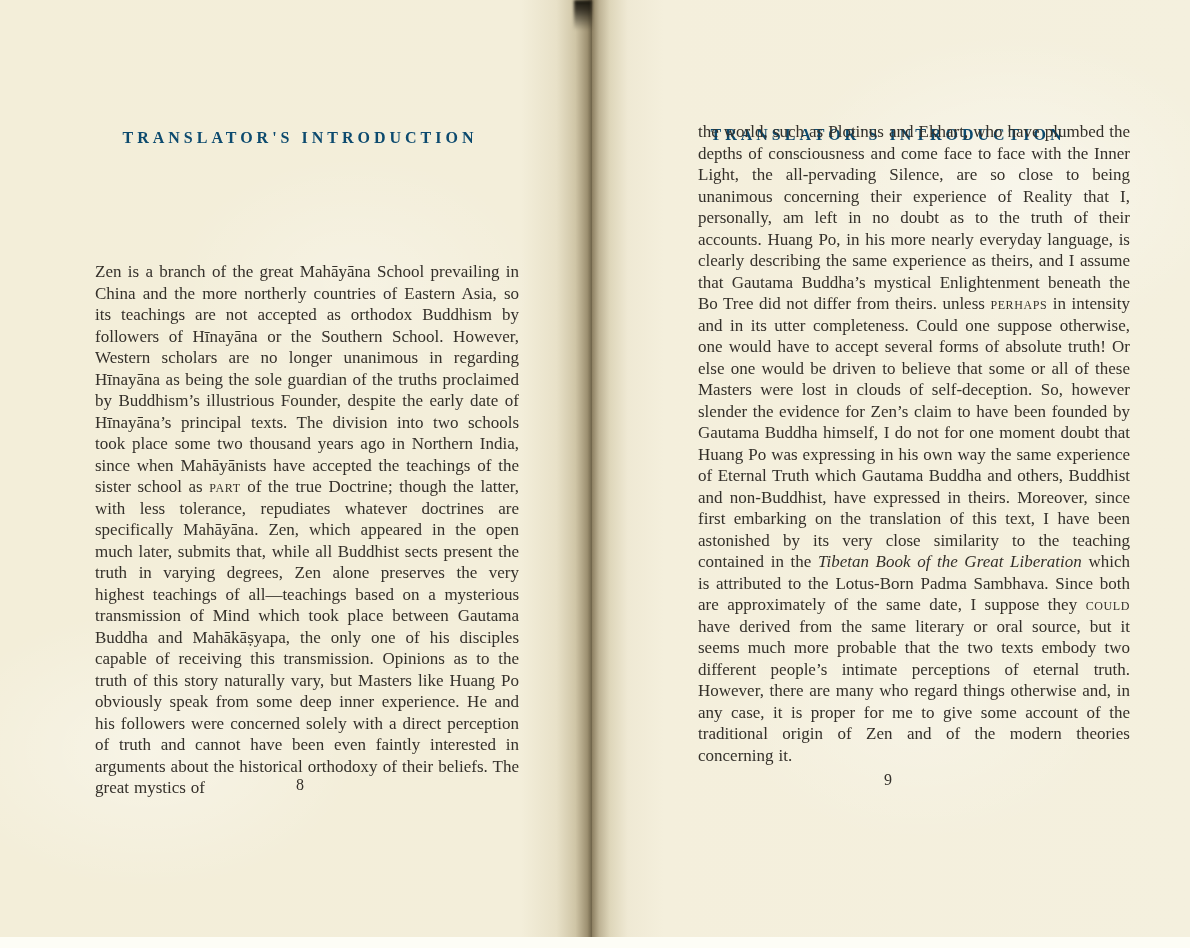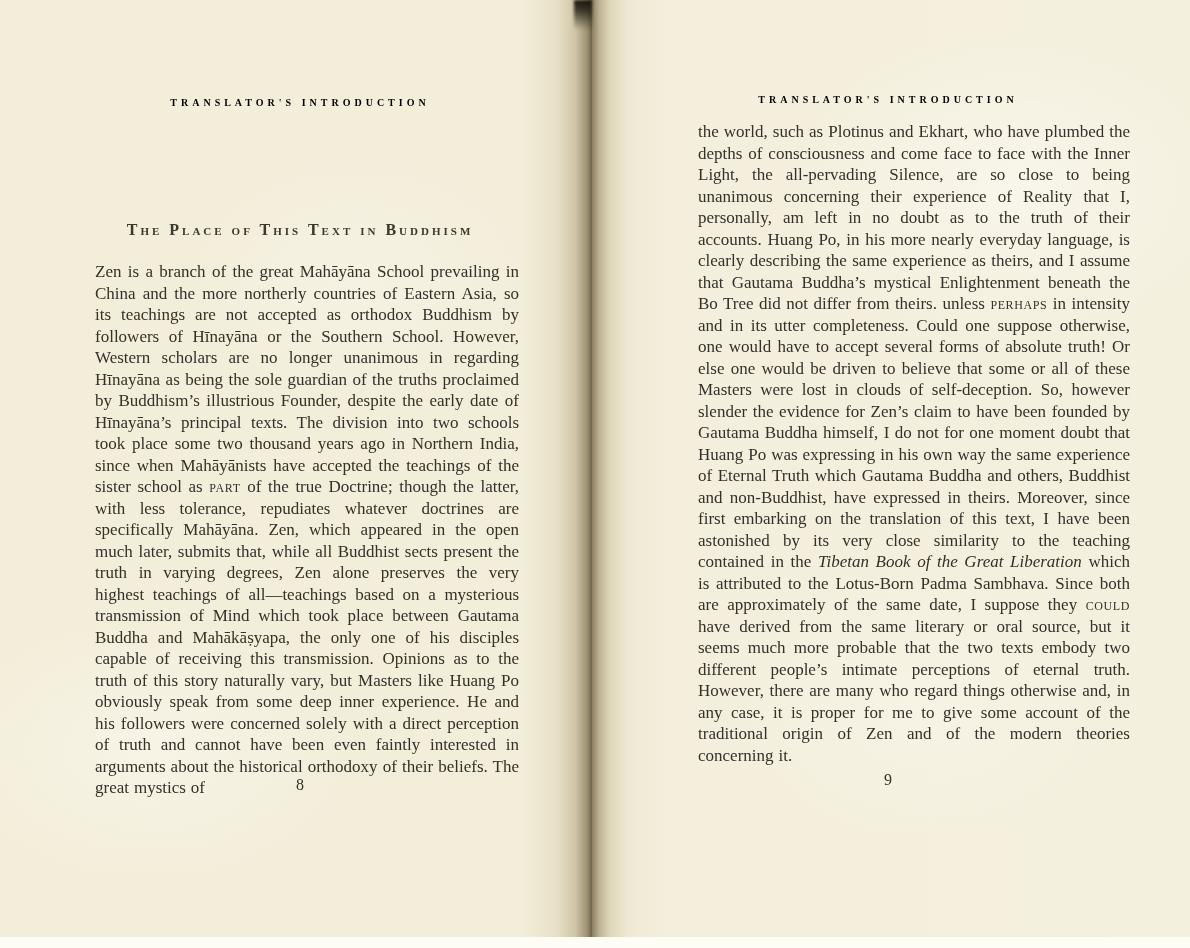--- a/index.html
+++ b/index.html
@@ -54,27 +54,28 @@
     position: absolute;
     left: 0;
     top: 937px;
     width: 1190px;
     height: 11px;
     background: #fdfdf6;
   }
   
   .running-header {
     position: absolute;
-    font-size: 10px;
+    font-size: 16px;
     font-weight: bold;
     letter-spacing: 4px;
     text-transform: uppercase;
-    color: #000000;
+    color: #0c4a6e;
     text-align: center;
     white-space: nowrap;
+    margin-top: 32px;
   }
   .header-left  { left: 88px;  width: 424px; top: 97px; }
   .header-right { left: 672px; width: 432px; top: 94px; }
 
   .body-text {
     position: absolute;
     color: #34302a;
     font-size: 17px;
     line-height: 21.5px;
     text-align: justify;
@@ -118,21 +119,20 @@
 <div class="scan">
 
   <div class="page page-left"></div>
   <div class="page page-right"></div>
   <div class="spine-top-shadow"></div>
   <div class="bottom-strip"></div>
 
   <div class="running-header header-left">Translator's Introduction</div>
 
 
-  <div class="section-heading">The Place of This Text in Buddhism</div>
 
   <div class="body-text para2-left"><span>Zen is a branch of the great Mahāyāna School prevailing in China and the more northerly countries of Eastern Asia, so its teachings are not accepted as orthodox Buddhism by followers of Hīnayāna or the Southern School. However, Western scholars are no longer unanimous in regarding Hīnayāna as being the sole guardian of the truths proclaimed by Buddhism’s illustrious Founder, despite the early date of Hīnayāna’s principal texts. The division into two schools took place some two thousand years ago in Northern India, since when Mahāyānists have accepted the teachings of the sister school as </span><span class="seg-smallcaps">part</span><span> of the true Doctrine; though the latter, with less tolerance, repudiates whatever doctrines are specifically Mahāyāna. Zen, which appeared in the open much later, submits that, while all Buddhist sects present the truth in varying degrees, Zen alone preserves the very highest teachings of all—teachings based on a mysterious transmission of Mind which took place between Gautama Buddha and Mahākāṣyapa, the only one of his disciples capable of receiving this transmission. Opinions as to the truth of this story naturally vary, but Masters like Huang Po obviously speak from some deep inner experience. He and his followers were concerned solely with a direct perception of truth and cannot have been even faintly interested in arguments about the historical orthodoxy of their beliefs. The great mystics of</span></div>
 
   <div class="page-number pagenum-left">8</div>
 
   <div class="running-header header-right">Translator's Introduction</div>
 
   <div class="body-text para-right"><span>the world, such as Plotinus and Ekhart, who have plumbed the depths of consciousness and come face to face with the Inner Light, the all-pervading Silence, are so close to being unanimous concerning their experience of Reality that I, personally, am left in no doubt as to the truth of their accounts. Huang Po, in his more nearly everyday language, is clearly describing the same experience as theirs, and I assume that Gautama Buddha’s mystical Enlightenment beneath the Bo Tree did not differ from theirs. unless </span><span class="seg-smallcaps">perhaps</span><span> in intensity and in its utter completeness. Could one suppose otherwise, one would have to accept several forms of absolute truth! Or else one would be driven to believe that some or all of these Masters were lost in clouds of self-deception. So, however slender the evidence for Zen’s claim to have been founded by Gautama Buddha himself, I do not for one moment doubt that Huang Po was expressing in his own way the same experience of Eternal Truth which Gautama Buddha and others, Buddhist and non-Buddhist, have expressed in theirs. Moreover, since first embarking on the translation of this text, I have been astonished by its very close similarity to the teaching contained in the </span><span class="seg-italic">Tibetan Book of the Great Liberation</span><span> which is attributed to the Lotus-Born Padma Sambhava. Since both are approximately of the same date, I suppose they </span><span class="seg-smallcaps">could</span><span> have derived from the same literary or oral source, but it seems much more probable that the two texts embody two different people’s intimate perceptions of eternal truth. However, there are many who regard things otherwise and, in any case, it is proper for me to give some account of the traditional origin of Zen and of the modern theories concerning it.</span></div>
 
   <div class="page-number pagenum-right">9</div>

